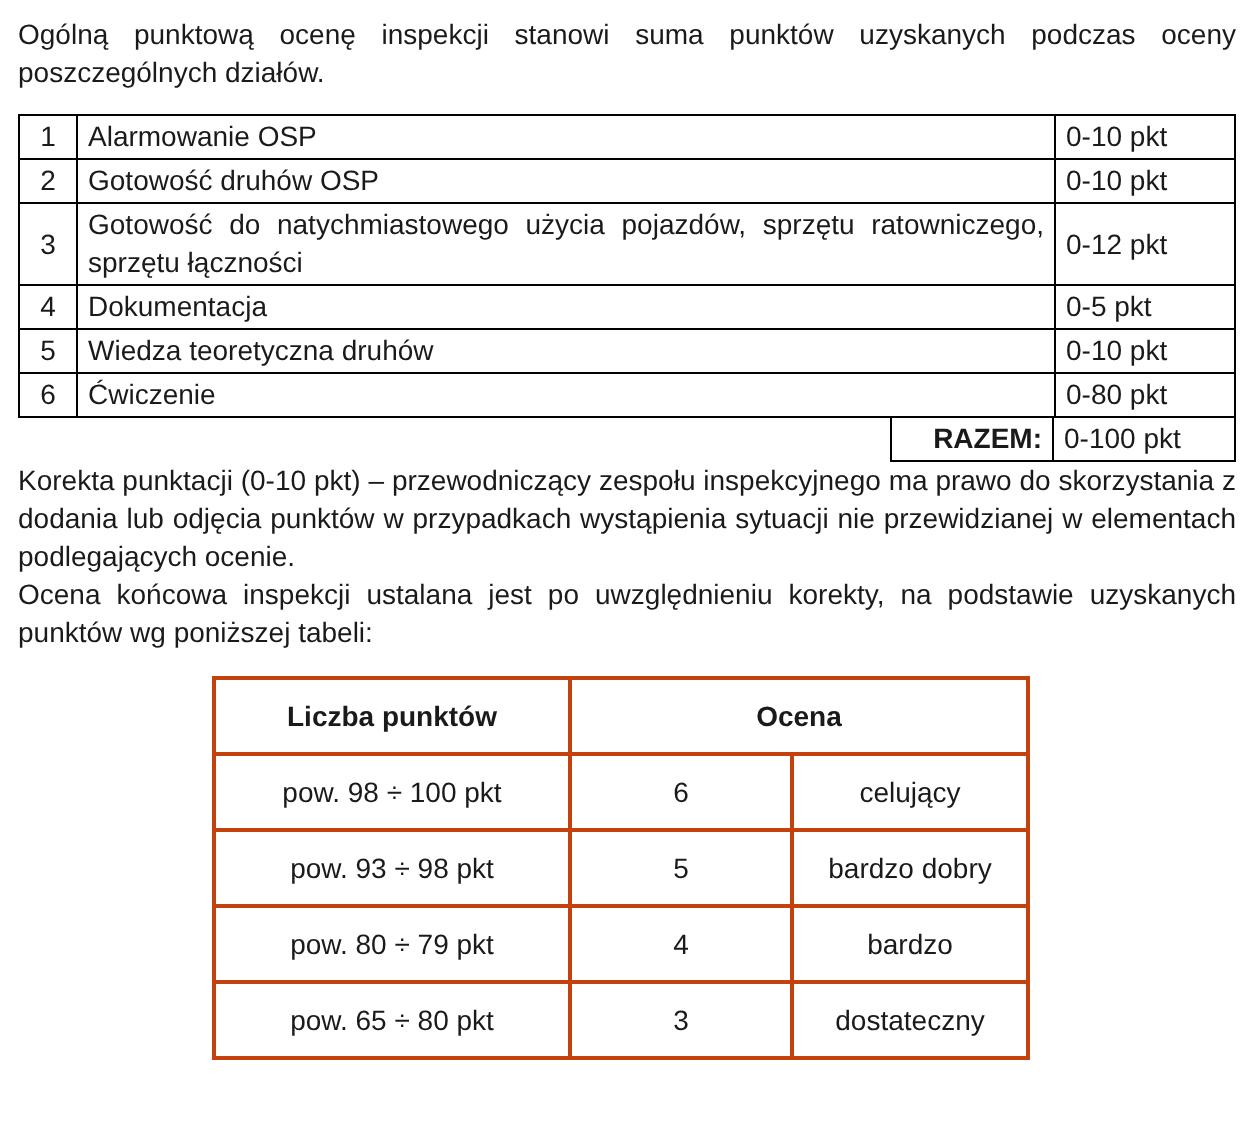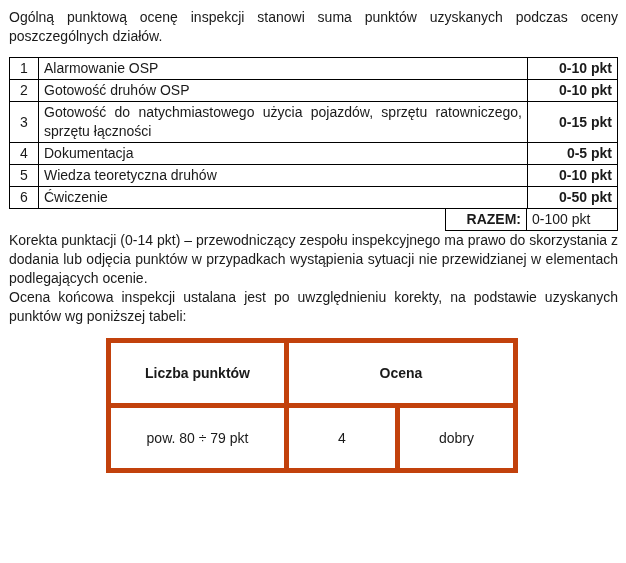--- a/index.html
+++ b/index.html
@@ -33,21 +33,21 @@
     border: 1px solid #000;
     padding: 1px 5px;
     line-height: 19px;
     vertical-align: middle;
   }
   table.score-table td.c-no {
     text-align: center;
     padding: 1px 2px;
   }
   table.score-table td.c-label { text-align: justify; }
-  table.score-table td.c-pts { text-align: right; font-weight: bold; }
+  table.score-table td.c-pts { text-align: left; }
 
   .total-row { display: flex; width: 609px; align-items: center; }
   .total-spacer { width: 436px; }
   .total-label {
     box-sizing: border-box;
     width: 82px;
     border: 1px solid #000;
     border-top: 0;
     text-align: right;
     font-weight: bold;
@@ -67,24 +67,24 @@
 
   
   table.grade-table {
     border-collapse: collapse;
     table-layout: fixed;
     width: 407px;
     margin: 12px 0 0 97px;
   }
   table.grade-table th,
   table.grade-table td {
-    border: 5px solid #c2410c;
+    border: 2px solid #c2410c;
     text-align: center;
     height: 28px;
-    padding: 16px 4px;
+    padding: 4px 4px;
     vertical-align: middle;
   }
   table.grade-table th { font-weight: bold; }
 </style>
 </head>
 <body>
 
 <p class="para">Ogólną punktową ocenę inspekcji stanowi suma punktów uzyskanych podczas oceny poszczególnych działów.</p>
 
 <table class="score-table">
@@ -100,60 +100,75 @@
       <td class="c-pts">0-10 pkt</td>
     </tr>
     <tr>
       <td class="c-no">2</td>
       <td class="c-label">Gotowość druhów OSP</td>
       <td class="c-pts">0-10 pkt</td>
     </tr>
     <tr>
       <td class="c-no">3</td>
       <td class="c-label">Gotowość do natychmiastowego użycia pojazdów, sprzętu ratowniczego, sprzętu łączności</td>
-      <td class="c-pts">0-15 pkt</td>
+      <td class="c-pts">0-12 pkt</td>
     </tr>
     <tr>
       <td class="c-no">4</td>
       <td class="c-label">Dokumentacja</td>
       <td class="c-pts">0-5 pkt</td>
     </tr>
     <tr>
       <td class="c-no">5</td>
       <td class="c-label">Wiedza teoretyczna druhów</td>
       <td class="c-pts">0-10 pkt</td>
     </tr>
     <tr>
       <td class="c-no">6</td>
       <td class="c-label">Ćwiczenie</td>
-      <td class="c-pts">0-50 pkt</td>
+      <td class="c-pts">0-80 pkt</td>
     </tr>
   </tbody>
 </table>
 
 <div class="total-row">
   <div class="total-spacer"></div>
   <div class="total-label">RAZEM:</div>
   <div class="total-pts">0-100 pkt</div>
 </div>
 
-<p class="para p2">Korekta punktacji (0-14 pkt) – przewodniczący zespołu inspekcyjnego ma prawo do skorzystania z dodania lub odjęcia punktów w przypadkach wystąpienia sytuacji nie przewidzianej w elementach podlegających ocenie.</p>
+<p class="para p2">Korekta punktacji (0-10 pkt) – przewodniczący zespołu inspekcyjnego ma prawo do skorzystania z dodania lub odjęcia punktów w przypadkach wystąpienia sytuacji nie przewidzianej w elementach podlegających ocenie.</p>
 
 <p class="para p3">Ocena końcowa inspekcji ustalana jest po uwzględnieniu korekty, na podstawie uzyskanych punktów wg poniższej tabeli:</p>
 
 <table class="grade-table">
   <colgroup>
     <col style="width:178px">
     <col style="width:111px">
     <col style="width:118px">
   </colgroup>
   <tbody>
     <tr>
       <th>Liczba punktów</th>
       <th colspan="2">Ocena</th>
     </tr>
     <tr>
+      <td>pow. 98 ÷ 100 pkt</td>
+      <td>6</td>
+      <td>celujący</td>
+    </tr>
+    <tr>
+      <td>pow. 93 ÷ 98 pkt</td>
+      <td>5</td>
+      <td>bardzo dobry</td>
+    </tr>
+    <tr>
       <td>pow. 80 ÷ 79 pkt</td>
       <td>4</td>
-      <td>dobry</td>
+      <td>bardzo</td>
+    </tr>
+    <tr>
+      <td>pow. 65 ÷ 80 pkt</td>
+      <td>3</td>
+      <td>dostateczny</td>
     </tr>
   </tbody>
 </table>
 
 </body></html>

